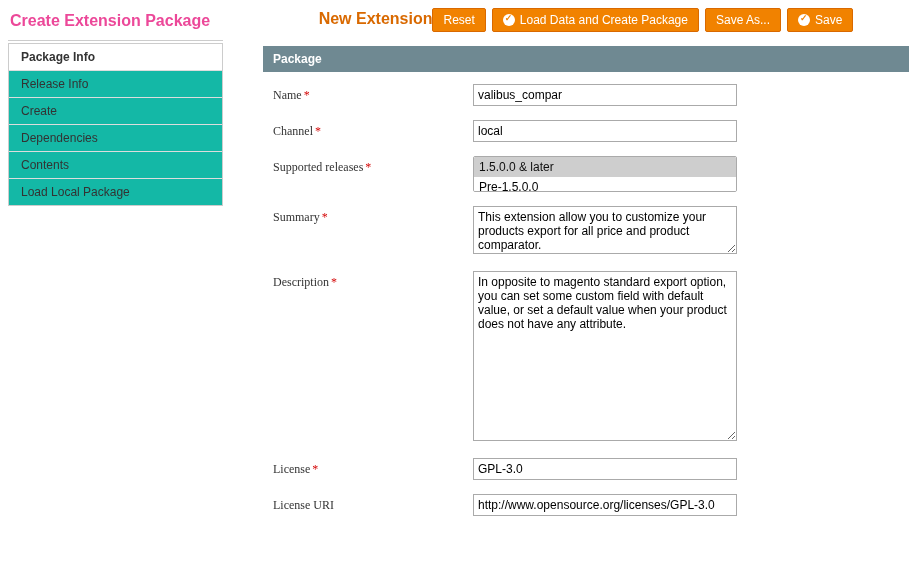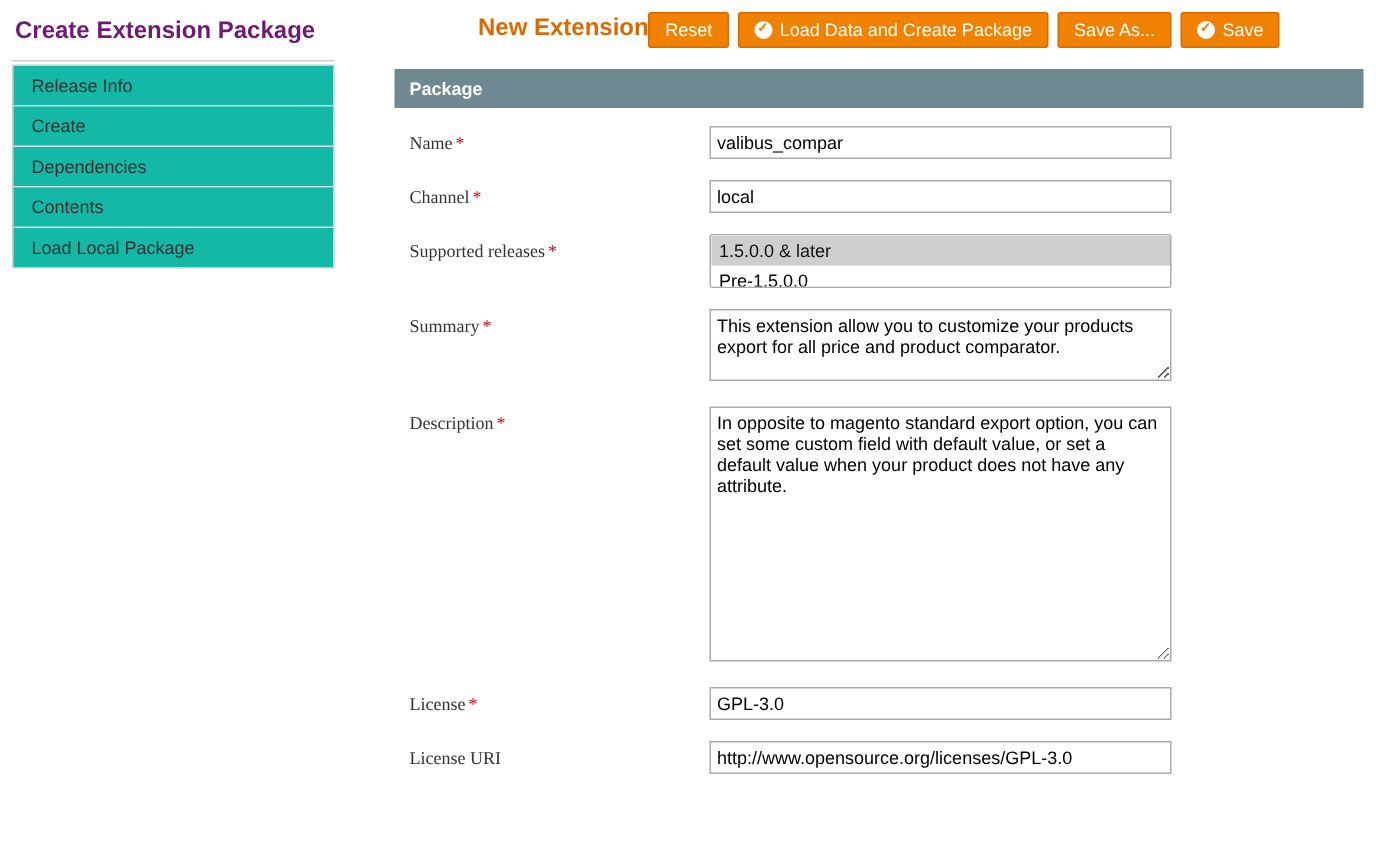--- a/index.html
+++ b/index.html
@@ -1,50 +1,51 @@
 <!DOCTYPE html>
 <html><head>
 <meta charset="utf-8">
 <style>
 * { box-sizing: border-box; margin: 0; padding: 0; }
 body { font-family: Arial, Helvetica, sans-serif; font-size: 12px; color: #333; background: #fff; width: 917px; }
 .container { display: flex; padding: 8px; }
 .sidebar { width: 215px; flex-shrink: 0; }
-.sidebar-title { font-size: 16px; font-weight: bold; color: #701a75; padding: 4px 2px 10px 2px; border-bottom: 1px solid #ccc; }
+.sidebar-title { font-size: 16px; font-weight: bold; color: #ec4899; padding: 4px 2px 10px 2px; border-bottom: 1px solid #ccc; }
 .sidebar-nav { border: 1px solid #ccc; margin-top: 2px; }
 .sidebar-item { padding: 6px 12px; border-bottom: 1px solid #ddd; background: #14b8a6; color: #333; cursor: pointer; }
 .sidebar-item:last-child { border-bottom: none; }
 .sidebar-item.active { background: #fff; font-weight: bold; }
 .main { flex: 1; padding-left: 40px; }
 .topbar { display: flex; align-items: flex-start; justify-content: center; margin-bottom: 14px; }
 .page-title { font-size: 16px; font-weight: bold; color: #d96900; padding-top: 2px; }
 .button-row { display: flex; gap: 6px; }
 .btn { background: #f18200; color: #fff; border: 1px solid #d96900; padding: 4px 10px; font-size: 12px; cursor: pointer; display: inline-flex; align-items: center; gap: 5px; border-radius: 2px; }
 .btn .chk { display:inline-block; width:12px; height:12px; border-radius:50%; background:#fff; position:relative; }
 .btn .chk::after { content:"✓"; color:#f18200; font-size:9px; font-weight:bold; position:absolute; top:-1px; left:2px; }
 .section-header { background: #6f8992; color: #fff; font-weight: bold; padding: 6px 10px; font-size: 12px; }
 .form-body { padding: 12px 10px 6px 10px; }
 .form-row { display: flex; align-items: flex-start; margin-bottom: 14px; }
 .form-label { width: 200px; flex-shrink: 0; font-size: 12px; color: #333; padding-top: 4px; font-family: Liberation Serif, serif; }
 .req { color: #d40707; margin-left: 2px; }
 .form-field { flex: 1; }
-.txt, select, textarea { width: 308px; border: 1px solid #aaa; font-family: Arial; font-size: 12px; padding: 3px 4px; }
+.txt, select, textarea { width: 264px; border: 1px solid #aaa; font-family: Arial; font-size: 12px; padding: 3px 4px; }
 select[multiple] { height: 36px; padding:0; }
 select[multiple] option { padding: 3px 5px; }
 textarea { resize: both; }
 .ta-summary { height: 48px; }
 .ta-desc { height: 170px; }
 </style>
 </head>
 <body>
 
 <div class="container">
   <div class="sidebar">
     <div class="sidebar-title">Create Extension Package</div>
     <div class="sidebar-nav">
+      <div class="sidebar-item active">Package Info</div>
       <div class="sidebar-item">Release Info</div>
       <div class="sidebar-item">Create</div>
       <div class="sidebar-item">Dependencies</div>
       <div class="sidebar-item">Contents</div>
       <div class="sidebar-item">Load Local Package</div>
     </div>
   </div>
 
   <div class="main">
     <div class="topbar">

